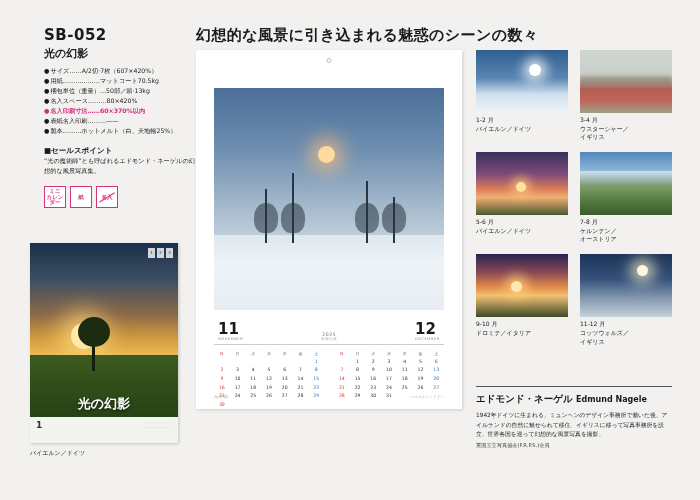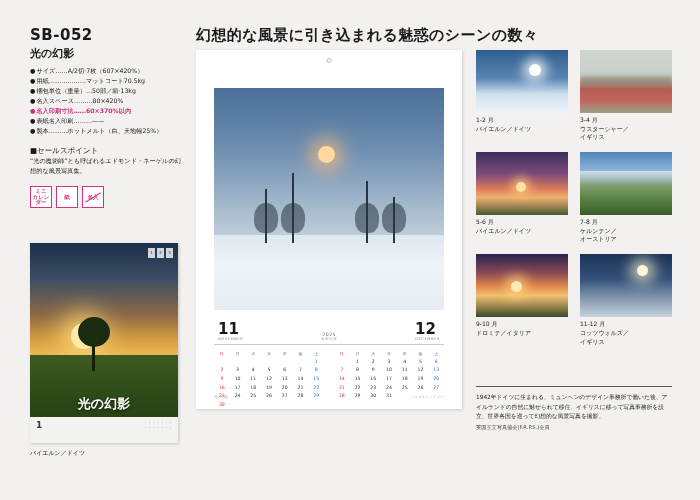--- a/index.html
+++ b/index.html
@@ -8,38 +8,38 @@
     width: 700px; height: 500px;
     background: #f2f1ef;
     font-family: "DejaVu Sans", "Liberation Sans", sans-serif;
     color: #1a1a1a;
     overflow: hidden;
     position: relative;
   }
 
   
   .left-col {
-    position: absolute; left: 30px; top: 26px; width: 155px;
+    position: absolute; left: 44px; top: 26px; width: 155px;
   }
   .product-code {
     font-size: 15px; font-weight: bold; letter-spacing: .5px; margin-bottom: 2px;
   }
   .product-title {
     font-size: 11px; font-weight: bold; margin-bottom: 5px;
   }
   .spec-list { list-style: none; margin: 0; padding: 0; }
   .spec-list li {
     font-size: 6.2px; line-height: 1.62; white-space: nowrap;
     display: flex; align-items: baseline;
   }
   .spec-list li .bullet { margin-right: 1px; }
   .spec-list li.hl { color: #cf2e7e; font-weight: bold; }
 
   .section-head {
-    font-size: 7.5px; font-weight: normal; margin-top: 10px; 
+    font-size: 7.5px; font-weight: bold; margin-top: 10px; 
   }
   .sales-text {
     font-size: 6.2px; line-height: 1.62; color: #222;
   }
 
   .icon-row { display: flex; gap: 4px; margin-top: 10px; }
   .cal-icon {
     width: 22px; height: 22px; border: 1px solid #d4327c; color: #d4327c;
     display: flex; align-items: center; justify-content: center;
     font-size: 5.5px; line-height: 1.05; text-align: center; font-weight: bold;
@@ -479,15 +479,19 @@
       <div class="thumb-img t5"></div>
       <div class="thumb-cap">9-10 月<br>ドロミテ／イタリア</div>
     </div>
     <div class="thumb-cell">
       <div class="thumb-img t6"></div>
       <div class="thumb-cap">11-12 月<br>コッツウォルズ／<br>イギリス</div>
     </div>
   </div>
 
 <div class="author">
+  <div class="author-name">
+    <span>エドモンド・ネーゲル</span>
+    <span class="en">Edmund Nagele</span>
+  </div>
   <div class="author-body">1942年ドイツに生まれる。ミュンヘンのデザイン事務所で働いた後、アイルランドの自然に魅せられて移住。イギリスに移って写真事務所を設立。世界各国を巡って幻想的な風景写真を撮影。</div>
   <div class="author-note">英国王立写真協会(F.R.P.S.)会員</div>
 </div>
 
 </body></html>

